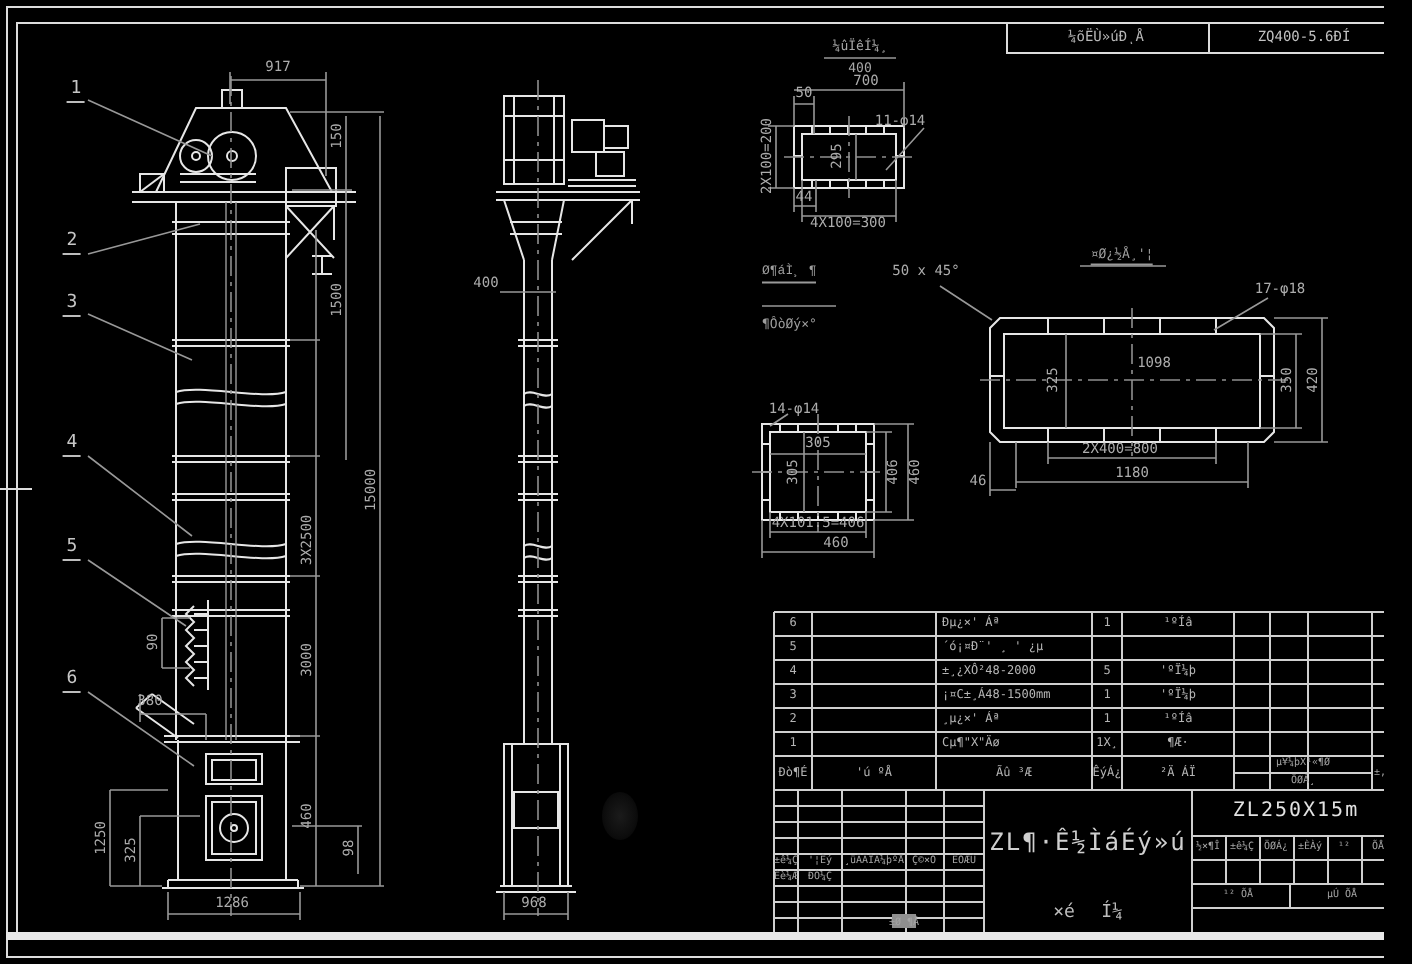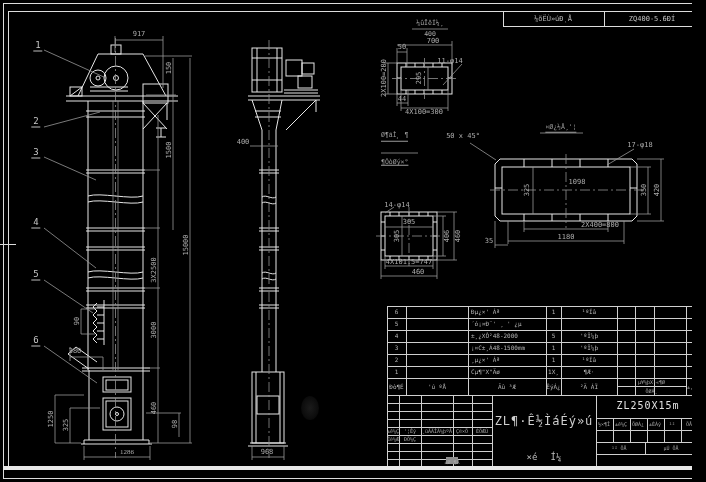--- a/index.html
+++ b/index.html
@@ -145,51 +145,51 @@
       <span class="lbl " style="left: 139px; top: 34px;">917</span>
       <span class="lbl  rot" style="left: 169px; top: 68px;">150</span>
       <span class="lbl  rot" style="left: 169px; top: 150px;">1500</span>
       <span class="lbl  rot" style="left: 186px; top: 245px;">15000</span>
       <span class="lbl  rot" style="left: 154px; top: 270px;">3X2500</span>
       <span class="lbl  rot" style="left: 154px; top: 330px;">3000</span>
       <span class="lbl  rot" style="left: 77px; top: 321px;">90</span>
       <span class="lbl " style="left: 75px; top: 351px;">380</span>
       <span class="lbl  rot" style="left: 51px; top: 419px;">1250</span>
       <span class="lbl  rot" style="left: 66px; top: 425px;">325</span>
-      <span class="lbl " style="left: 127px; top: 452px; font-family: Liberation Serif, serif;">1286</span>
+      <span class="lbl " style="left: 116px; top: 452px;">1286</span>
       <span class="lbl  rot" style="left: 154px; top: 408px;">460</span>
       <span class="lbl  rot" style="left: 175px; top: 424px;">98</span>
       <span class="lbl " style="left: 243px; top: 142px;">400</span>
       <span class="lbl " style="left: 267px; top: 452px;">968</span>
       <span class="lbl " style="left: 433px; top: 41px;">700</span>
       <span class="lbl " style="left: 402px; top: 47px;">50</span>
       <span class="lbl " style="left: 450px; top: 61px;">11-φ14</span>
       <span class="lbl  rot" style="left: 384px; top: 78px;">2X100=200</span>
       <span class="lbl  rot" style="left: 419px; top: 78px;">295</span>
       <span class="lbl " style="left: 402px; top: 99px;">44</span>
       <span class="lbl " style="left: 424px; top: 112px;">4X100=300</span>
       <span class="lbl " style="left: 463px; top: 136px;">50 x 45°</span>
       <span class="lbl note u left" style="left: 381px; top: 137px; font-family: Liberation Mono, monospace;">Ø¶áÌ¸ ¶</span>
-      <span class="lbl note left" style="left: 381px; top: 162px; text-decoration: underline;">¶ÔòØý×°</span>
+      <span class="lbl note left" style="left: 381px; top: 162px;">¶ÔòØý×°</span>
       <span class="lbl " style="left: 397px; top: 205px;">14-φ14</span>
       <span class="lbl " style="left: 409px; top: 222px;">305</span>
       <span class="lbl  rot" style="left: 397px; top: 236px;">305</span>
-      <span class="lbl " style="left: 409px; top: 262px;">4X101.5=747</span>
+      <span class="lbl " style="left: 409px; top: 262px;">4X101.5=406</span>
       <span class="lbl " style="left: 418px; top: 272px;">460</span>
       <span class="lbl  rot" style="left: 447px; top: 236px;">406</span>
       <span class="lbl  rot" style="left: 458px; top: 236px;">460</span>
       <span class="lbl note u" style="left: 561px; top: 128px;">¤Ø¿½Å¸'¦</span>
       <span class="lbl " style="left: 640px; top: 145px;">17-φ18</span>
       <span class="lbl " style="left: 577px; top: 182px;">1098</span>
       <span class="lbl  rot" style="left: 527px; top: 190px;">325</span>
       <span class="lbl  rot" style="left: 644px; top: 190px;">350</span>
       <span class="lbl  rot" style="left: 657px; top: 190px;">420</span>
-      <span class="lbl " style="left: 600px; top: 225px;">2X400=800</span>
+      <span class="lbl " style="left: 560px; top: 225px;">2X400=800</span>
       <span class="lbl " style="left: 566px; top: 237px;">1180</span>
-      <span class="lbl " style="left: 489px; top: 241px;">35</span>
+      <span class="lbl " style="left: 489px; top: 241px;">46</span>
       <span class="lbl balloon" style="left: 38px; top: 46px;">1</span>
       <span class="lbl balloon" style="left: 36px; top: 122px;">2</span>
       <span class="lbl balloon" style="left: 36px; top: 153px;">3</span>
       <span class="lbl balloon" style="left: 36px; top: 223px;">4</span>
       <span class="lbl balloon" style="left: 36px; top: 275px;">5</span>
       <span class="lbl balloon" style="left: 36px; top: 341px;">6</span>
       <span class="lbl cell" style="left: 396.5px; top: 312px;">6</span>
       <span class="lbl cell left" style="left: 471px; top: 312px;">Ðµ¿×' Áª</span>
       <span class="lbl cell" style="left: 553.5px; top: 312px;">1</span>
       <span class="lbl cell" style="left: 589px; top: 312px;">¹ºÍâ</span>

